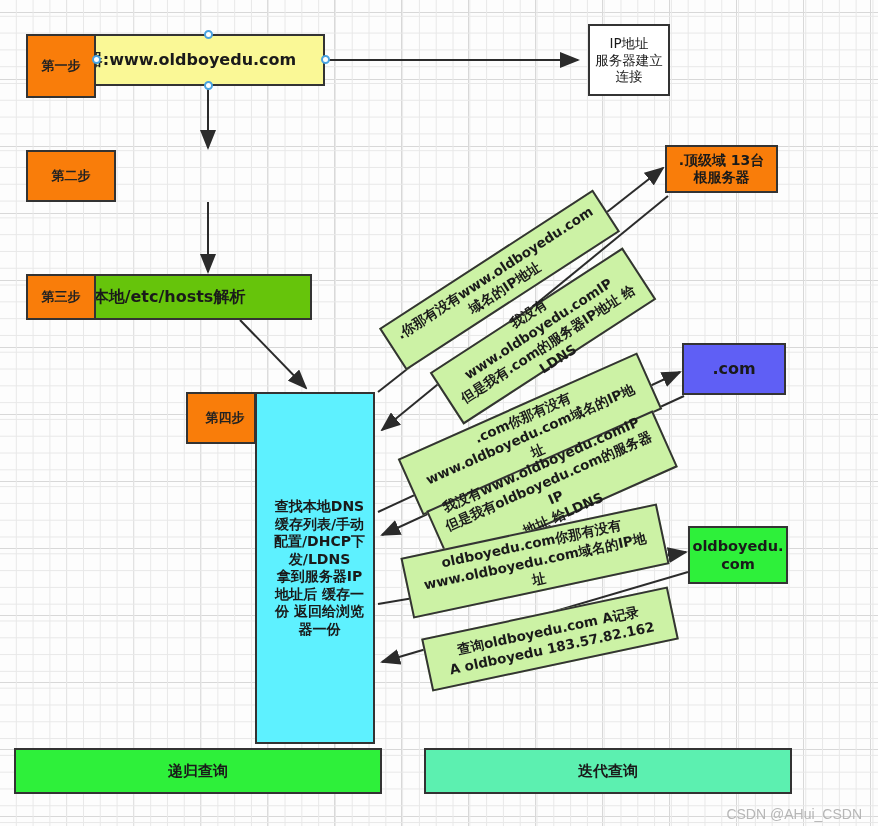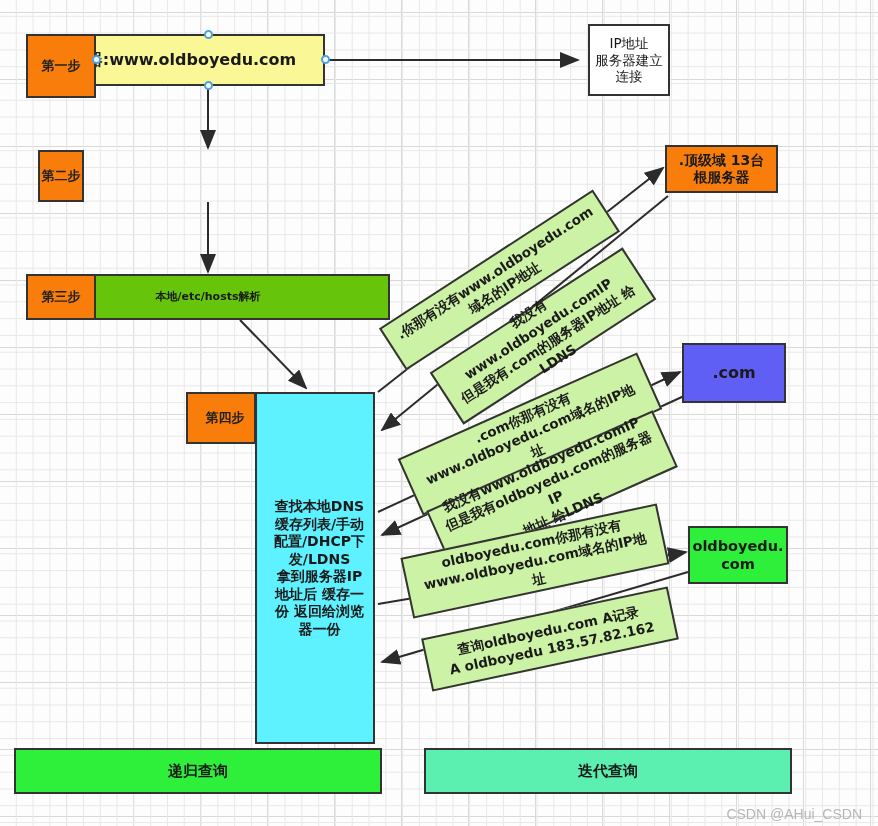--- a/index.html
+++ b/index.html
@@ -112,25 +112,25 @@
   <div class="handle" style="left:204px;top:81px;"></div>
   <div class="handle" style="left:92px;top:55px;"></div>
   <div class="handle" style="left:321px;top:55px;"></div>
 
   <div class="node" style="left:588px;top:24px;width:82px;height:72px;background:#ffffff;font-size:13.5px;font-weight:normal;white-space:pre-line;">
     <span>IP地址
 服务器建立
 连接</span>
   </div>
 
-  <div class="step-tag" style="left:26px;top:150px;width:46px;height:52px;margin-left:12px;">
+  <div class="step-tag" style="left:26px;top:150px;width:90px;height:52px;">
     <span>第二步</span>
   </div>
 
-  <div class="node" style="left:26px;top:274px;width:364px;height:46px;background:#66c40b;font-size:11px;">
+  <div class="node" style="left:26px;top:274px;width:286px;height:46px;background:#66c40b;font-size:16px;">
     <span>本地/etc/hosts解析</span>
   </div>
   <div class="step-tag" style="left:26px;top:274px;width:70px;height:46px;">
     <span>第三步</span>
   </div>
 
   <div class="node" style="left:255px;top:392px;width:120px;height:352px;background:#5ef1ff;font-size:14px;white-space:pre-line;padding-left:9px;">
     <span>查找本地DNS
 缓存列表/手动
 配置/DHCP下
@@ -142,21 +142,21 @@
   </div>
   <div class="step-tag" style="left:186px;top:392px;width:70px;height:52px;padding-left:8px;">
     <span>第四步</span>
   </div>
 
   <div class="node" style="left:665px;top:145px;width:113px;height:48px;background:#f97d0a;font-size:14px;white-space:pre-line;">
     <span>.顶级域 13台
 根服务器</span>
   </div>
 
-  <div class="node" style="left:682px;top:343px;width:104px;height:60px;background:#5f5ff5;font-size:16px;">
+  <div class="node" style="left:682px;top:343px;width:104px;height:52px;background:#5f5ff5;font-size:16px;">
     <span>.com</span>
   </div>
 
   <div class="node" style="left:688px;top:526px;width:100px;height:58px;background:#2ef03a;font-size:14.5px;white-space:pre-line;">
     <span>oldboyedu.
 com</span>
   </div>
 
   <div class="label-box" style="left:372px;top:255px;width:255px;height:50px;transform:rotate(-33deg);transform-origin:center center;">
     <span>.你那有没有www.oldboyedu.com

